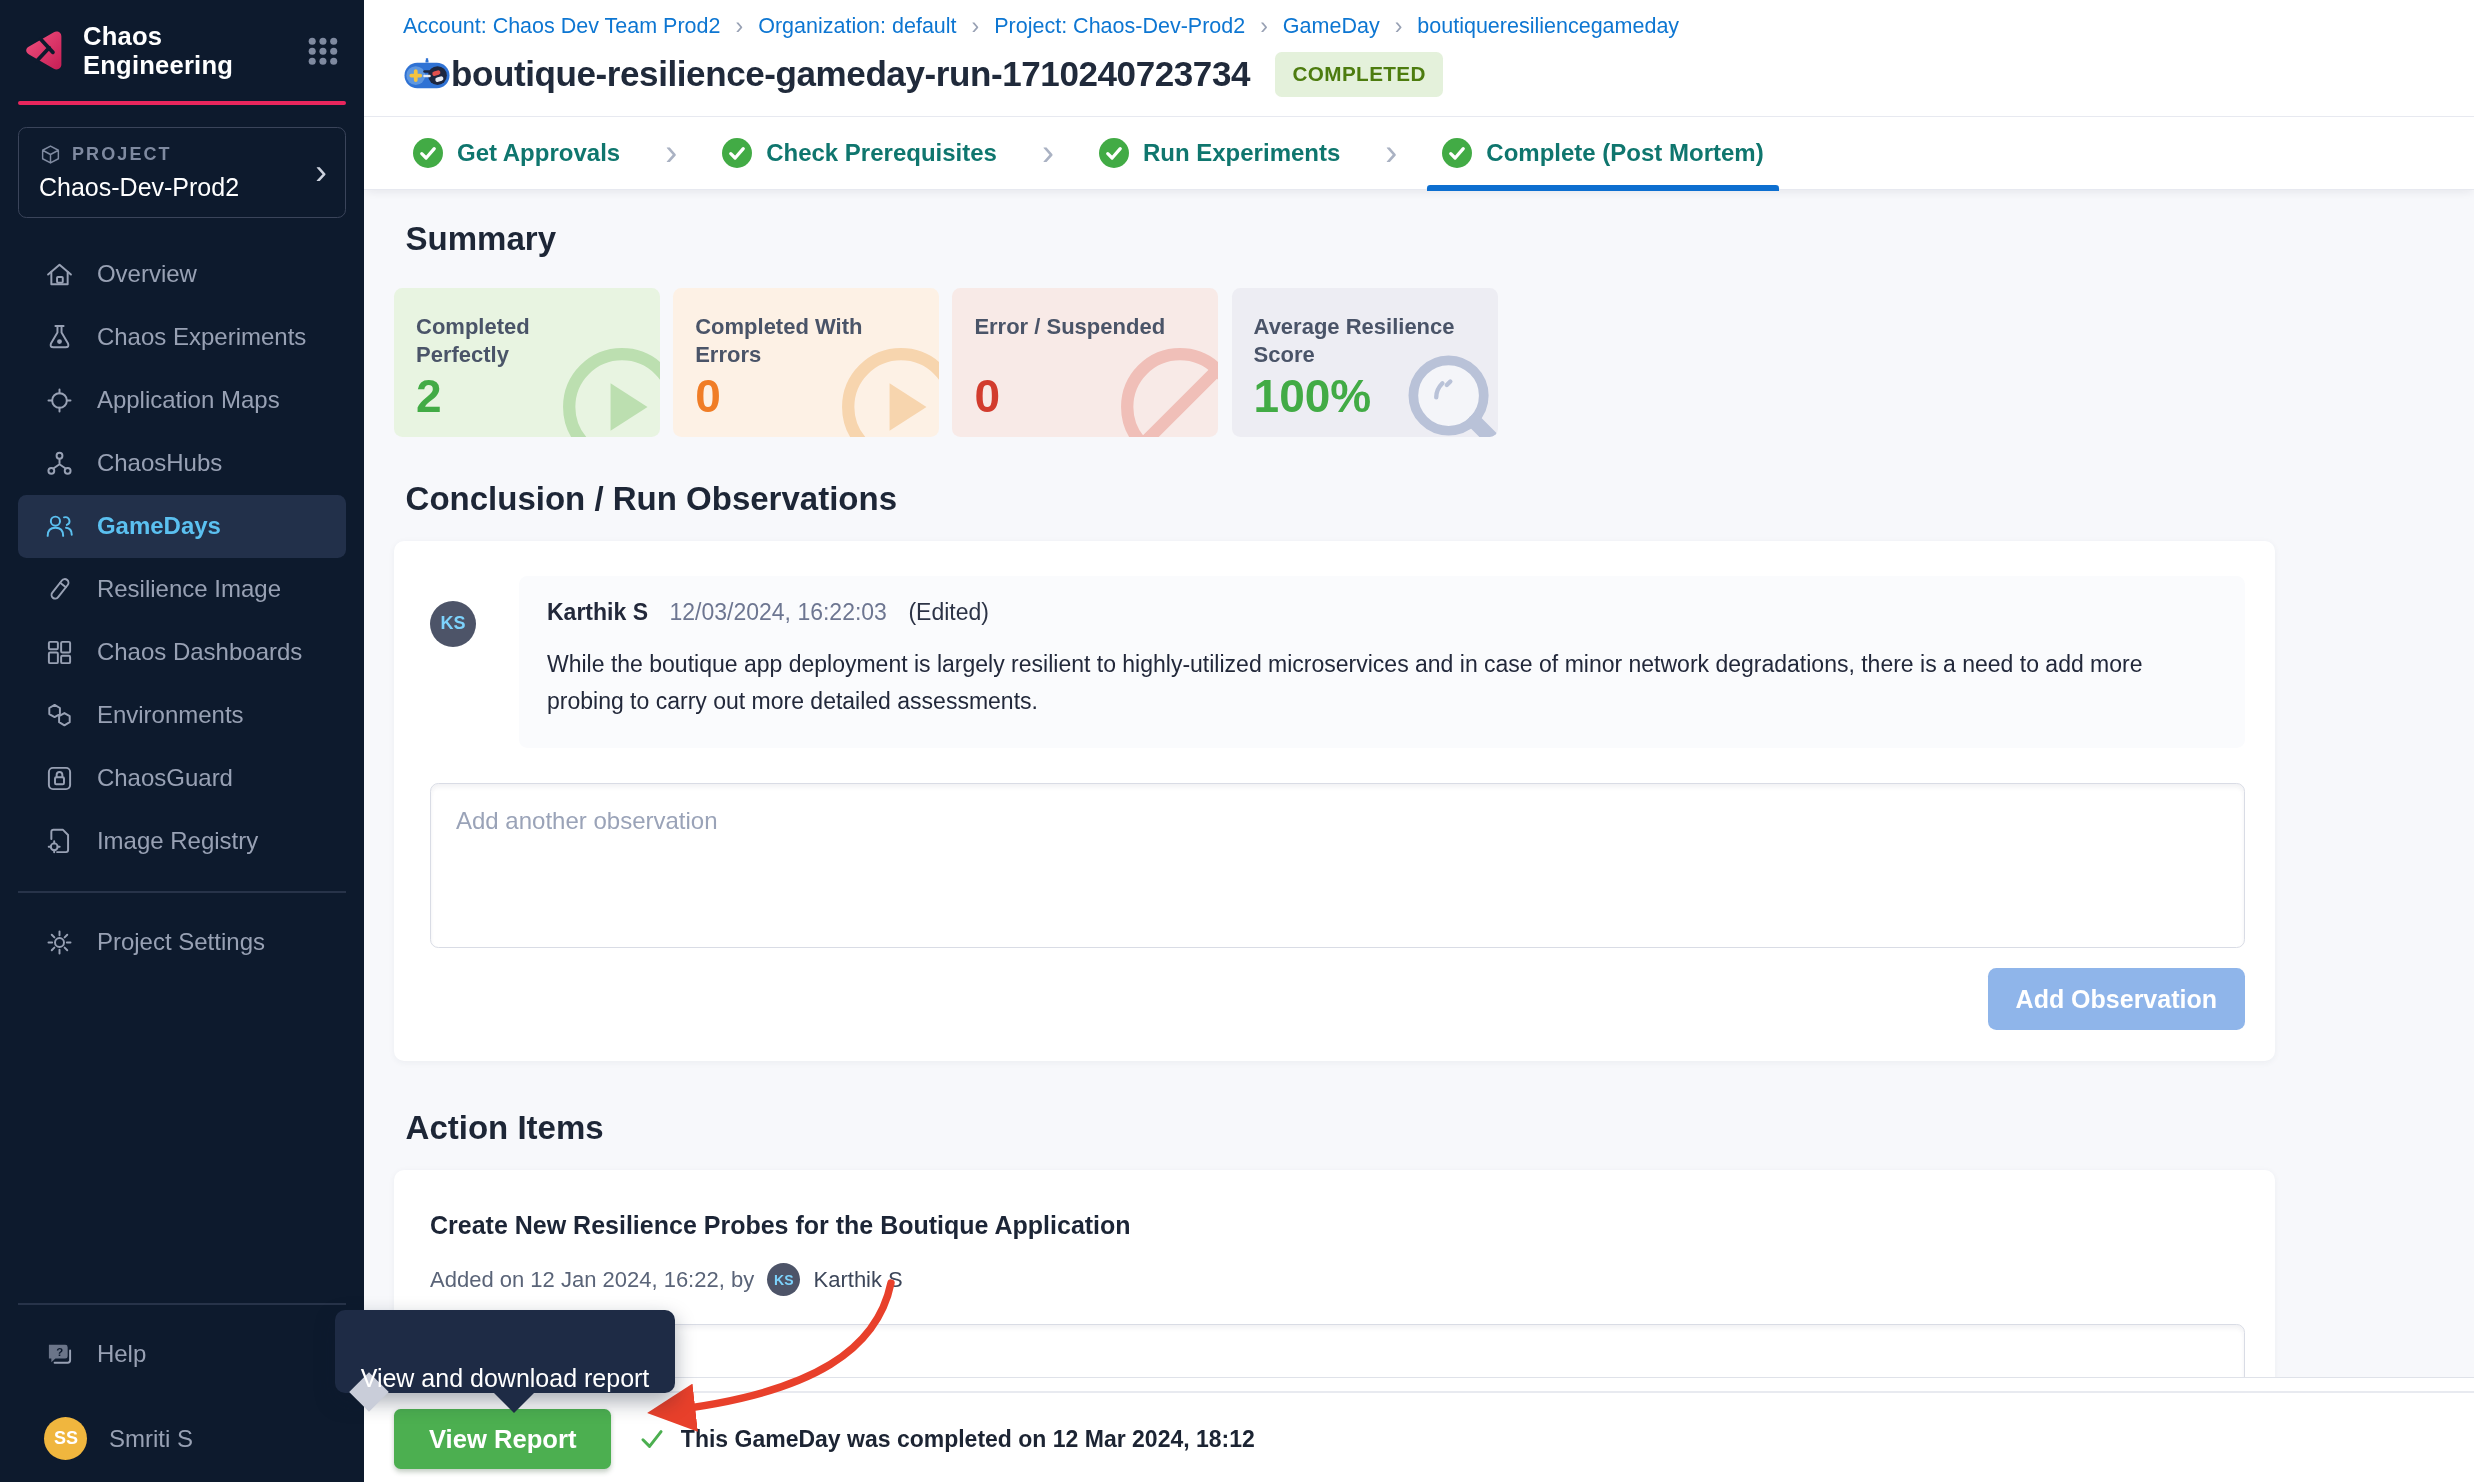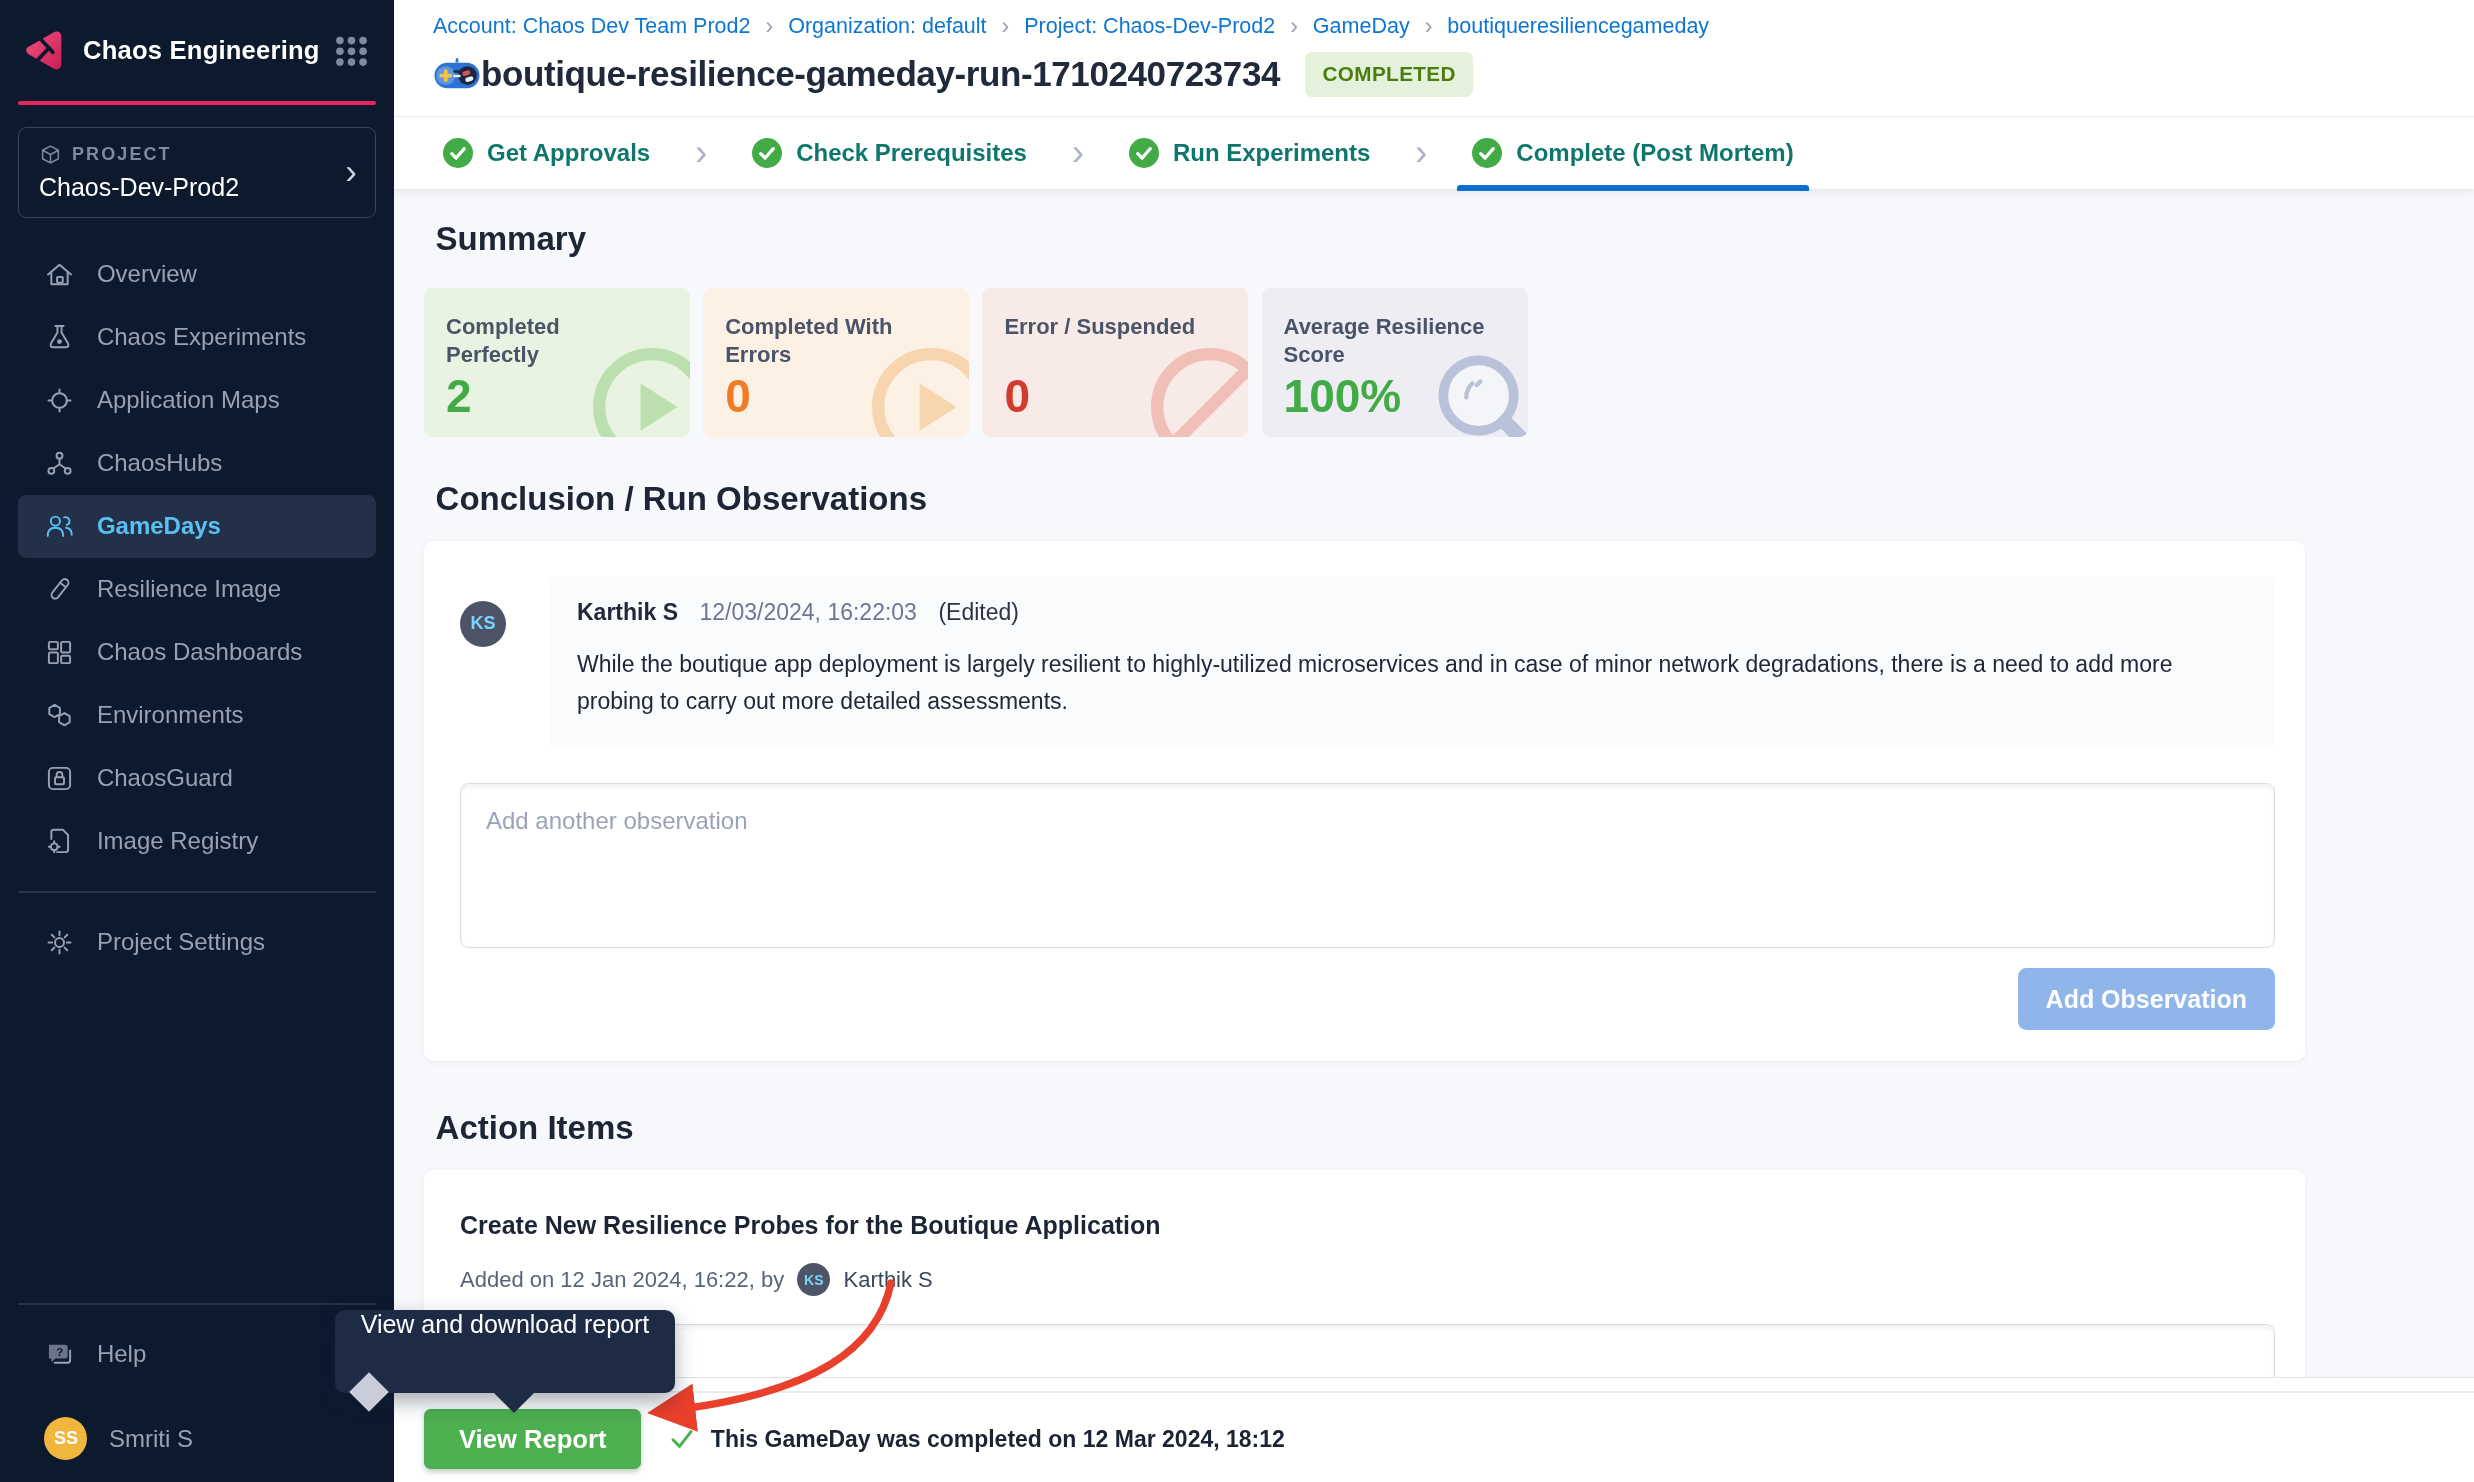--- a/index.html
+++ b/index.html
@@ -1,21 +1,21 @@
 <!DOCTYPE html>
 <html style="font-size:13.2px"><head>
 <meta charset="utf-8">
 <style>
   * { box-sizing: border-box; }
   html,body { margin:0; padding:0; width:2475px; height:1482px; overflow:hidden;
     font-family:"Liberation Sans", sans-serif; background:#f7f8fb; }
   .app { display:flex; width:2475px; height:1482px; }
 
   
-  .sidebar { width:394px; flex-shrink:0; background:#0d1a2d; color:#98a1b4;
+  .sidebar { width:364px; flex-shrink:0; background:#0d1a2d; color:#98a1b4;
     display:flex; flex-direction:column; position:relative; }
   .side-head { height:101px; display:flex; align-items:center; padding:0 21.5px 0 21.5px; }
   .logo-svg { width:45px; height:45px; flex-shrink:0; }
   .app-title { color:#ffffff; font-size:25.6px; font-weight:700; margin-left:16.5px; letter-spacing:0.2px; }
   .grid-icon { margin-left:auto; cursor:pointer; }
   .accent-line { height:4.1px; background:#e8265d; margin:0 18px; border-radius:2.5px; }
   .project-card { margin:21.5px 18px 0 18px; border:1.7px solid #3a445a; border-radius:8.3px;
     padding:15px 20px; position:relative; cursor:pointer; }
   .project-label-row { display:flex; align-items:center; gap:10px; }
   .project-label { font-size:18px; font-weight:700; letter-spacing:2.1px; color:#7f8aa0; }
@@ -106,21 +106,21 @@
   .footerbar::before { content:""; position:absolute; top:13.2px; left:0; right:0; height:1.7px; background:#e8eaf0; }
   .btn-view-report { background:#4caf50; color:#ffffff; font-size:25.6px; font-weight:600;
     border:none; border-radius:6.6px; padding:15.7px 35px; cursor:pointer;
     box-shadow:0 2.5px 5px rgba(20,60,20,0.25); font-family:"Liberation Sans", sans-serif; }
   .footer-status { display:flex; align-items:center; gap:15px; font-size:23px; font-weight:700; color:#1c2433; }
   .fcheck { width:28px; height:28px; }
 
   
   .tooltip { position:absolute; left:335px; top:1310px; width:340px; height:83px;
     background:#1e2b45; color:#ffffff; border-radius:10px; z-index:60;
-    display:flex; align-items:flex-start; justify-content:center; font-size:25px;
+    display:flex; align-items:flex-end; justify-content:center; font-size:25px;
     box-shadow:0 8.3px 20px rgba(15,25,45,0.35); }
   .tooltip::after { content:""; position:absolute; left:159px; top:100%; width:0; height:0;
     border:20px solid transparent; border-top-color:#1e2b45; border-bottom-width:0; }
   .tooltip::before { content:""; position:absolute; left:20px; bottom:-13.2px; width:28px; height:28px;
     background:#c9cdd9; transform:rotate(45deg); z-index:-1; }
   .arrow-overlay { position:absolute; left:570px; top:1268px; width:364px; height:174px;
     z-index:55; pointer-events:none; }
 </style>
 </head>
 <body>

